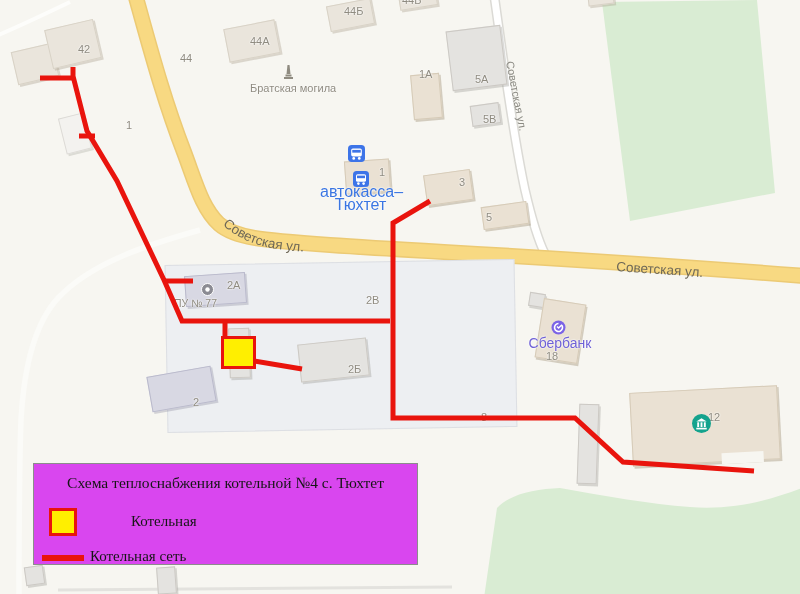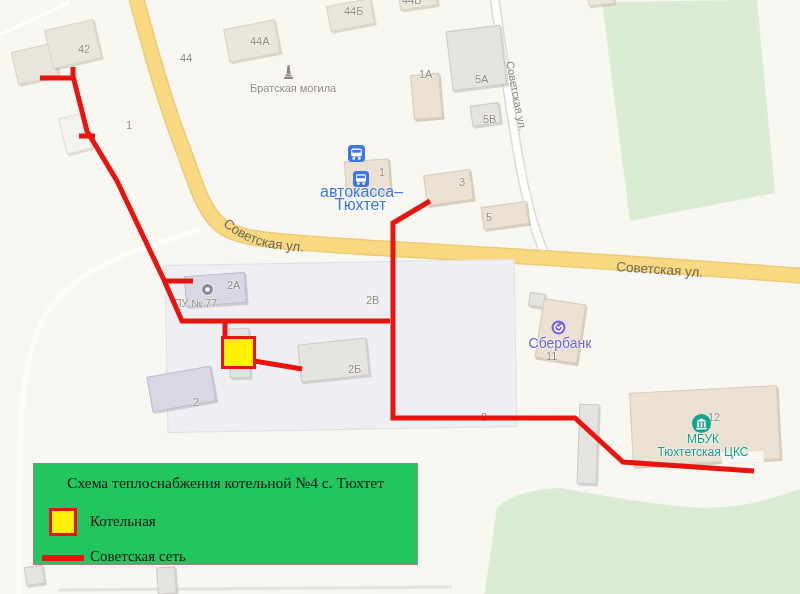--- a/index.html
+++ b/index.html
@@ -27,21 +27,21 @@
   .violet-t{color:#6f61d6;font-size:14px;}
   .teal-t{color:#0fa28c;font-size:12px;}
   .gray-t{color:#8f8b80;font-size:11px;}
   .pu-t{color:#8f8b80;font-size:10.5px;}
   .icon{position:absolute;}
   
   .boiler{position:absolute;left:221px;top:336px;width:29px;height:27px;
           background:#ffef00;border:3px solid #e9140d;}
   
   .legend{position:absolute;left:33px;top:463px;width:383px;height:100px;
-          background:#22c55e;border:1px solid #8c8c8c;
+          background:#d946ef;border:1px solid #8c8c8c;
           font-family:"Liberation Serif", serif;color:#161616;}
   .legend-title{position:absolute;left:0;top:10px;width:100%;text-align:center;font-size:15.5px;}
   .legend-sq{position:absolute;left:15px;top:44px;width:22px;height:22px;
              background:#ffef00;border:3px solid #e9140d;}
   .legend-line{position:absolute;left:8px;top:91px;width:42px;height:6px;background:#e9140d;}
   .legend-item{position:absolute;left:56px;font-size:15px;}
 </style>
 </head>
 <body>
 
@@ -114,21 +114,21 @@
   <div class="lbl" style="left:483px;top:113px;">5В</div>
   <div class="lbl" style="left:126px;top:119px;">1</div>
   <div class="lbl" style="left:379px;top:166px;">1</div>
   <div class="lbl" style="left:459px;top:176px;">3</div>
   <div class="lbl" style="left:486px;top:211px;">5</div>
   <div class="lbl" style="left:227px;top:279px;">2А</div>
   <div class="lbl" style="left:366px;top:294px;">2В</div>
   <div class="lbl" style="left:348px;top:363px;">2Б</div>
   <div class="lbl" style="left:193px;top:396px;">2</div>
   <div class="lbl" style="left:481px;top:411px;">8</div>
-  <div class="lbl" style="left:546px;top:350px;">11</div>
+  <div class="lbl" style="left:546px;top:350px;">18</div>
   <div class="lbl" style="left:708px;top:411px;">12</div>
 
   <svg class="icon" style="left:283px;top:64px;" width="11" height="16" viewBox="0 0 11 16">
     <path d="M4.5 1 h2 l1 9 h-4 z" fill="#8f8b80"></path>
     <rect x="2.5" y="10.5" width="6" height="2" fill="#8f8b80"></rect>
     <rect x="1" y="13" width="9" height="2" fill="#8f8b80"></rect>
   </svg>
 
   <svg class="icon" style="left:348px;top:145px;" width="17" height="17" viewBox="0 0 16 16">
     <rect width="16" height="16" rx="3.5" fill="#3d74e8"></rect>
@@ -166,40 +166,36 @@
     <rect x="3.6" y="11.6" width="8.8" height="1.4" fill="#ffffff"></rect>
   </svg>
 
   <div class="poi-txt gray-t" style="left:250px;top:82px;width:80px;">Братская могила</div>
   <div class="poi-txt blue" style="left:320px;top:185px;width:81px;">
     <div>автокасса–</div>
     <div>Тюхтет</div>
   </div>
   <div class="poi-txt pu-t" style="left:174px;top:297px;width:50px;text-align:left;">ПУ № 77</div>
   <div class="poi-txt violet-t" style="left:524px;top:337px;width:72px;">Сбербанк</div>
-  <div class="poi-txt teal-t" style="left:648px;top:433px;width:110px;">
-    <div>МБУК</div>
-    <div>Тюхтетская ЦКС</div>
-  </div>
 
   <svg class="layer" width="800" height="594">
     <g stroke="#e9140d" stroke-width="5" fill="none" stroke-linejoin="miter">
       <path d="M 40,78 L 74,78"></path>
       <path d="M 73,67 L 73,76 L 87,131 L 117,181 L 164,280 L 182,321 L 390,321"></path>
       <path d="M 79,136 L 95,136"></path>
       <path d="M 164,281 L 193,281"></path>
       <path d="M 225,321 L 225,340"></path>
       <path d="M 254,361 L 302,369"></path>
       <path d="M 430,201 L 393,223 L 393,418 L 575,418 L 623,462 L 754,471"></path>
     </g>
   </svg>
 
   <div class="boiler"></div>
 
   <div class="legend">
     <div class="legend-title">Схема теплоснабжения котельной №4 с. Тюхтет</div>
     <span class="legend-sq"></span>
-    <div class="legend-item" style="top:49px;">Котельная</div>
+    <div class="legend-item" style="top:49px;margin-left:41px;">Котельная</div>
     <span class="legend-line"></span>
-    <div class="legend-item" style="top:84px;">Советская сеть</div>
+    <div class="legend-item" style="top:84px;">Котельная сеть</div>
   </div>
 
 </div>
 
 </body></html>

